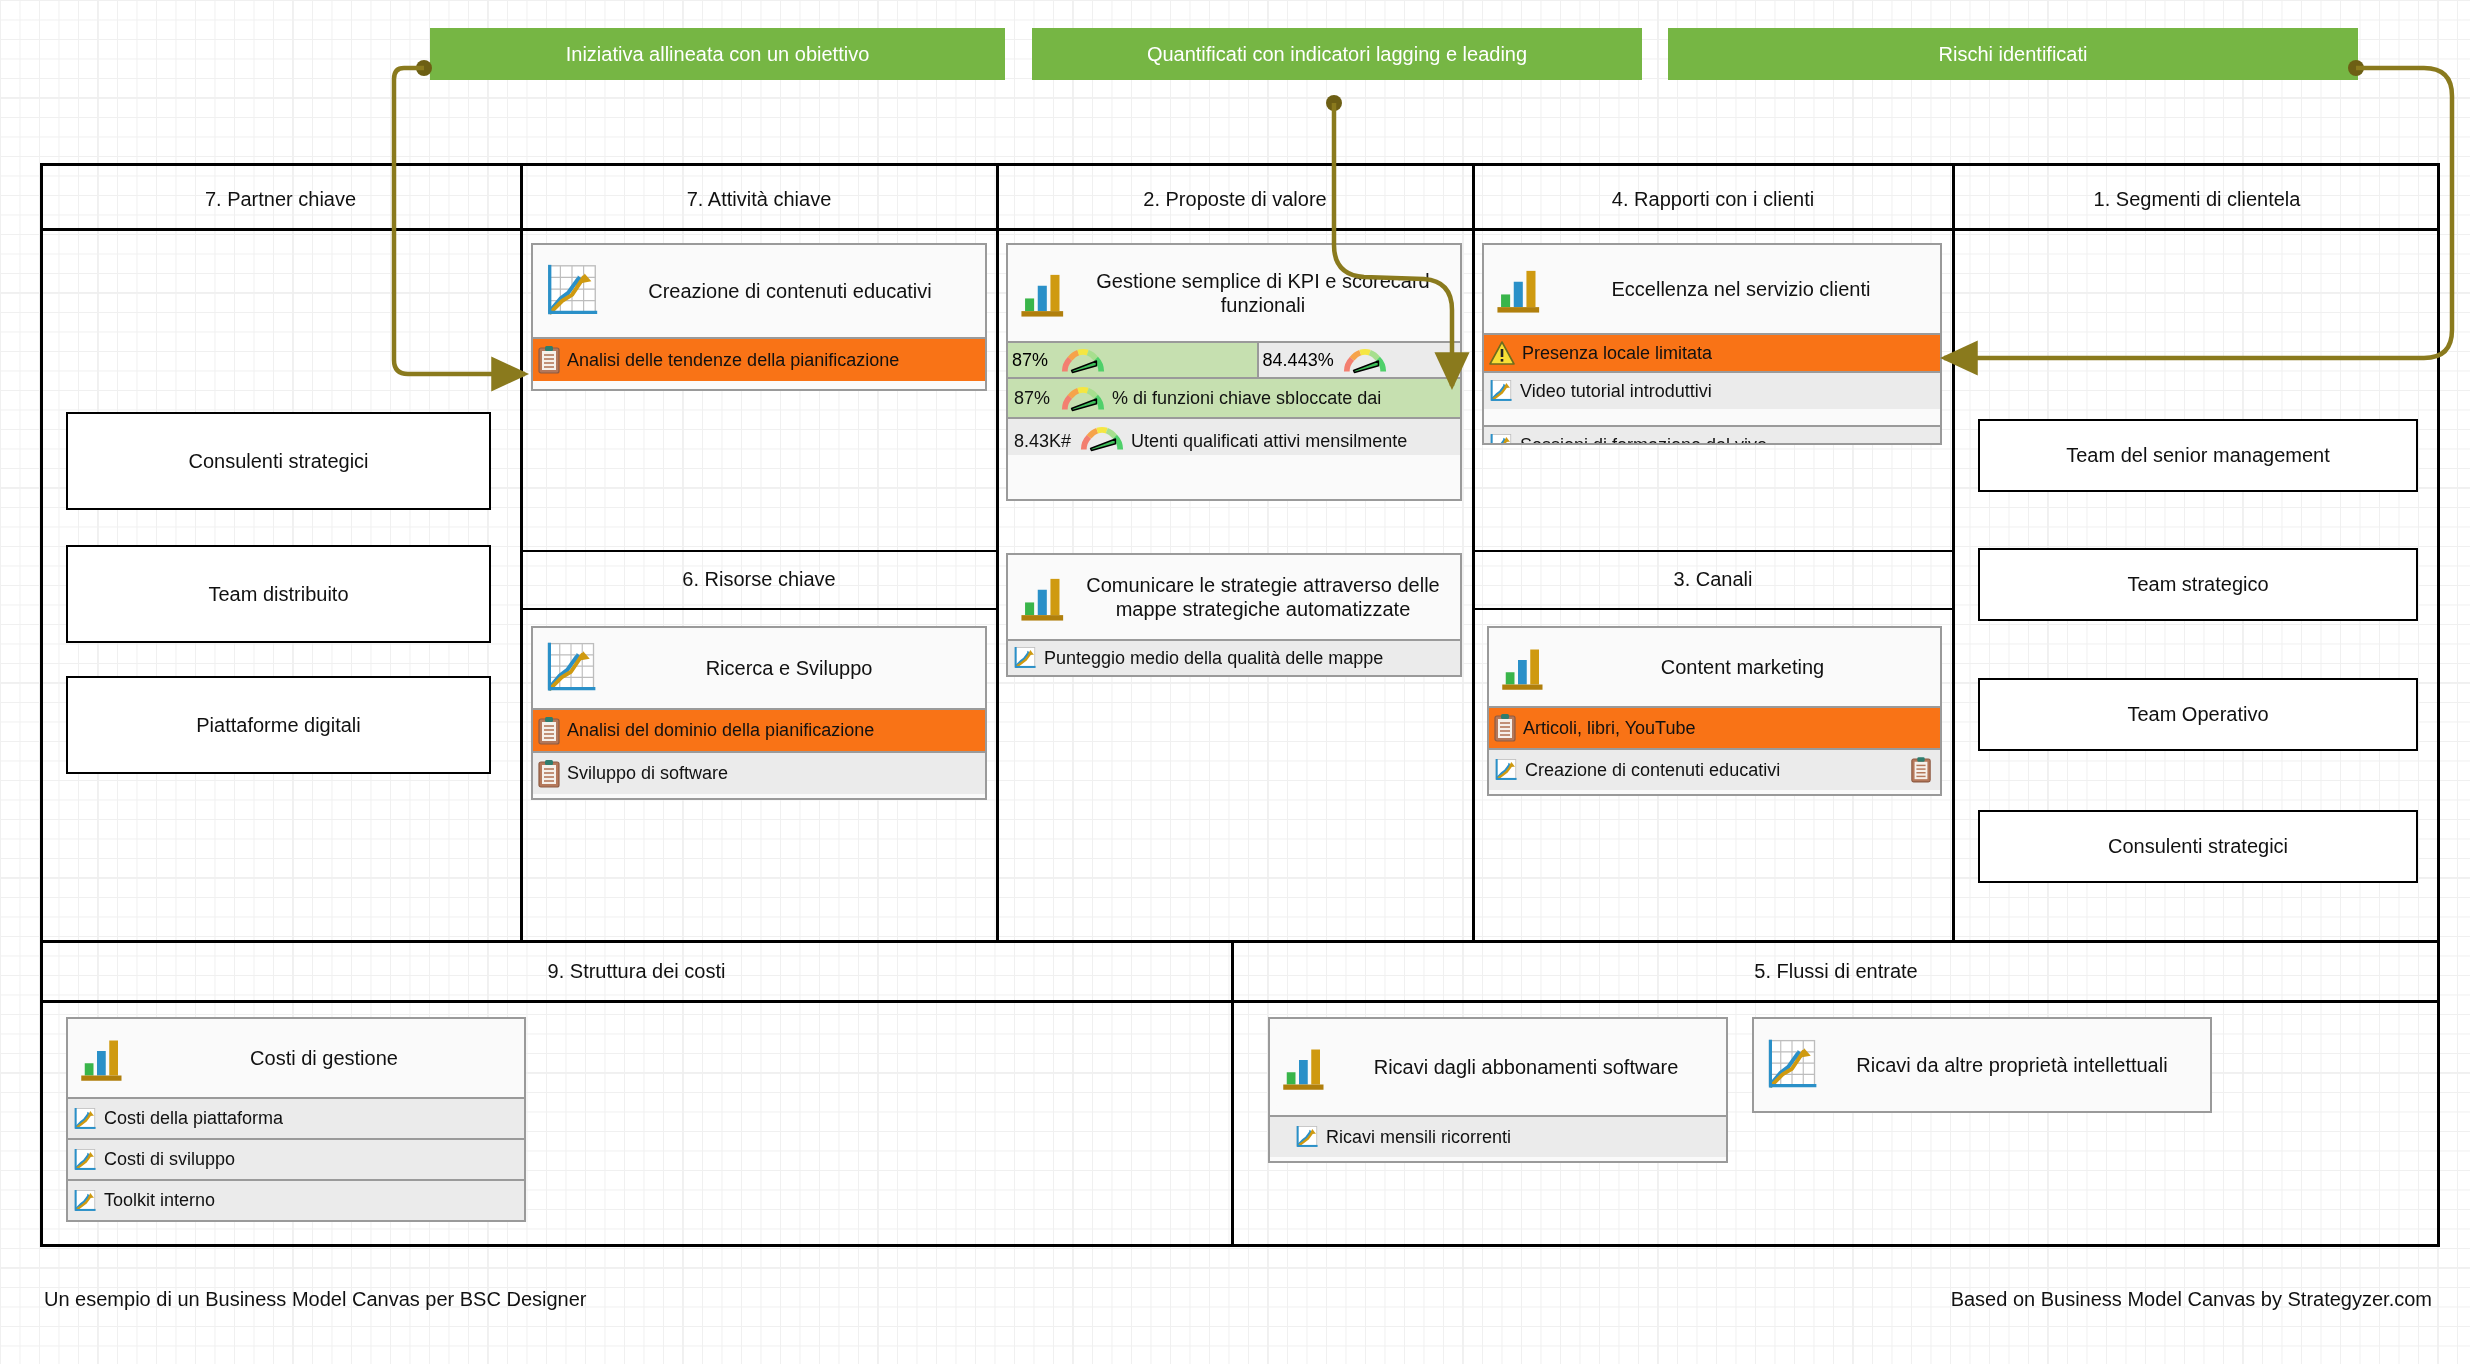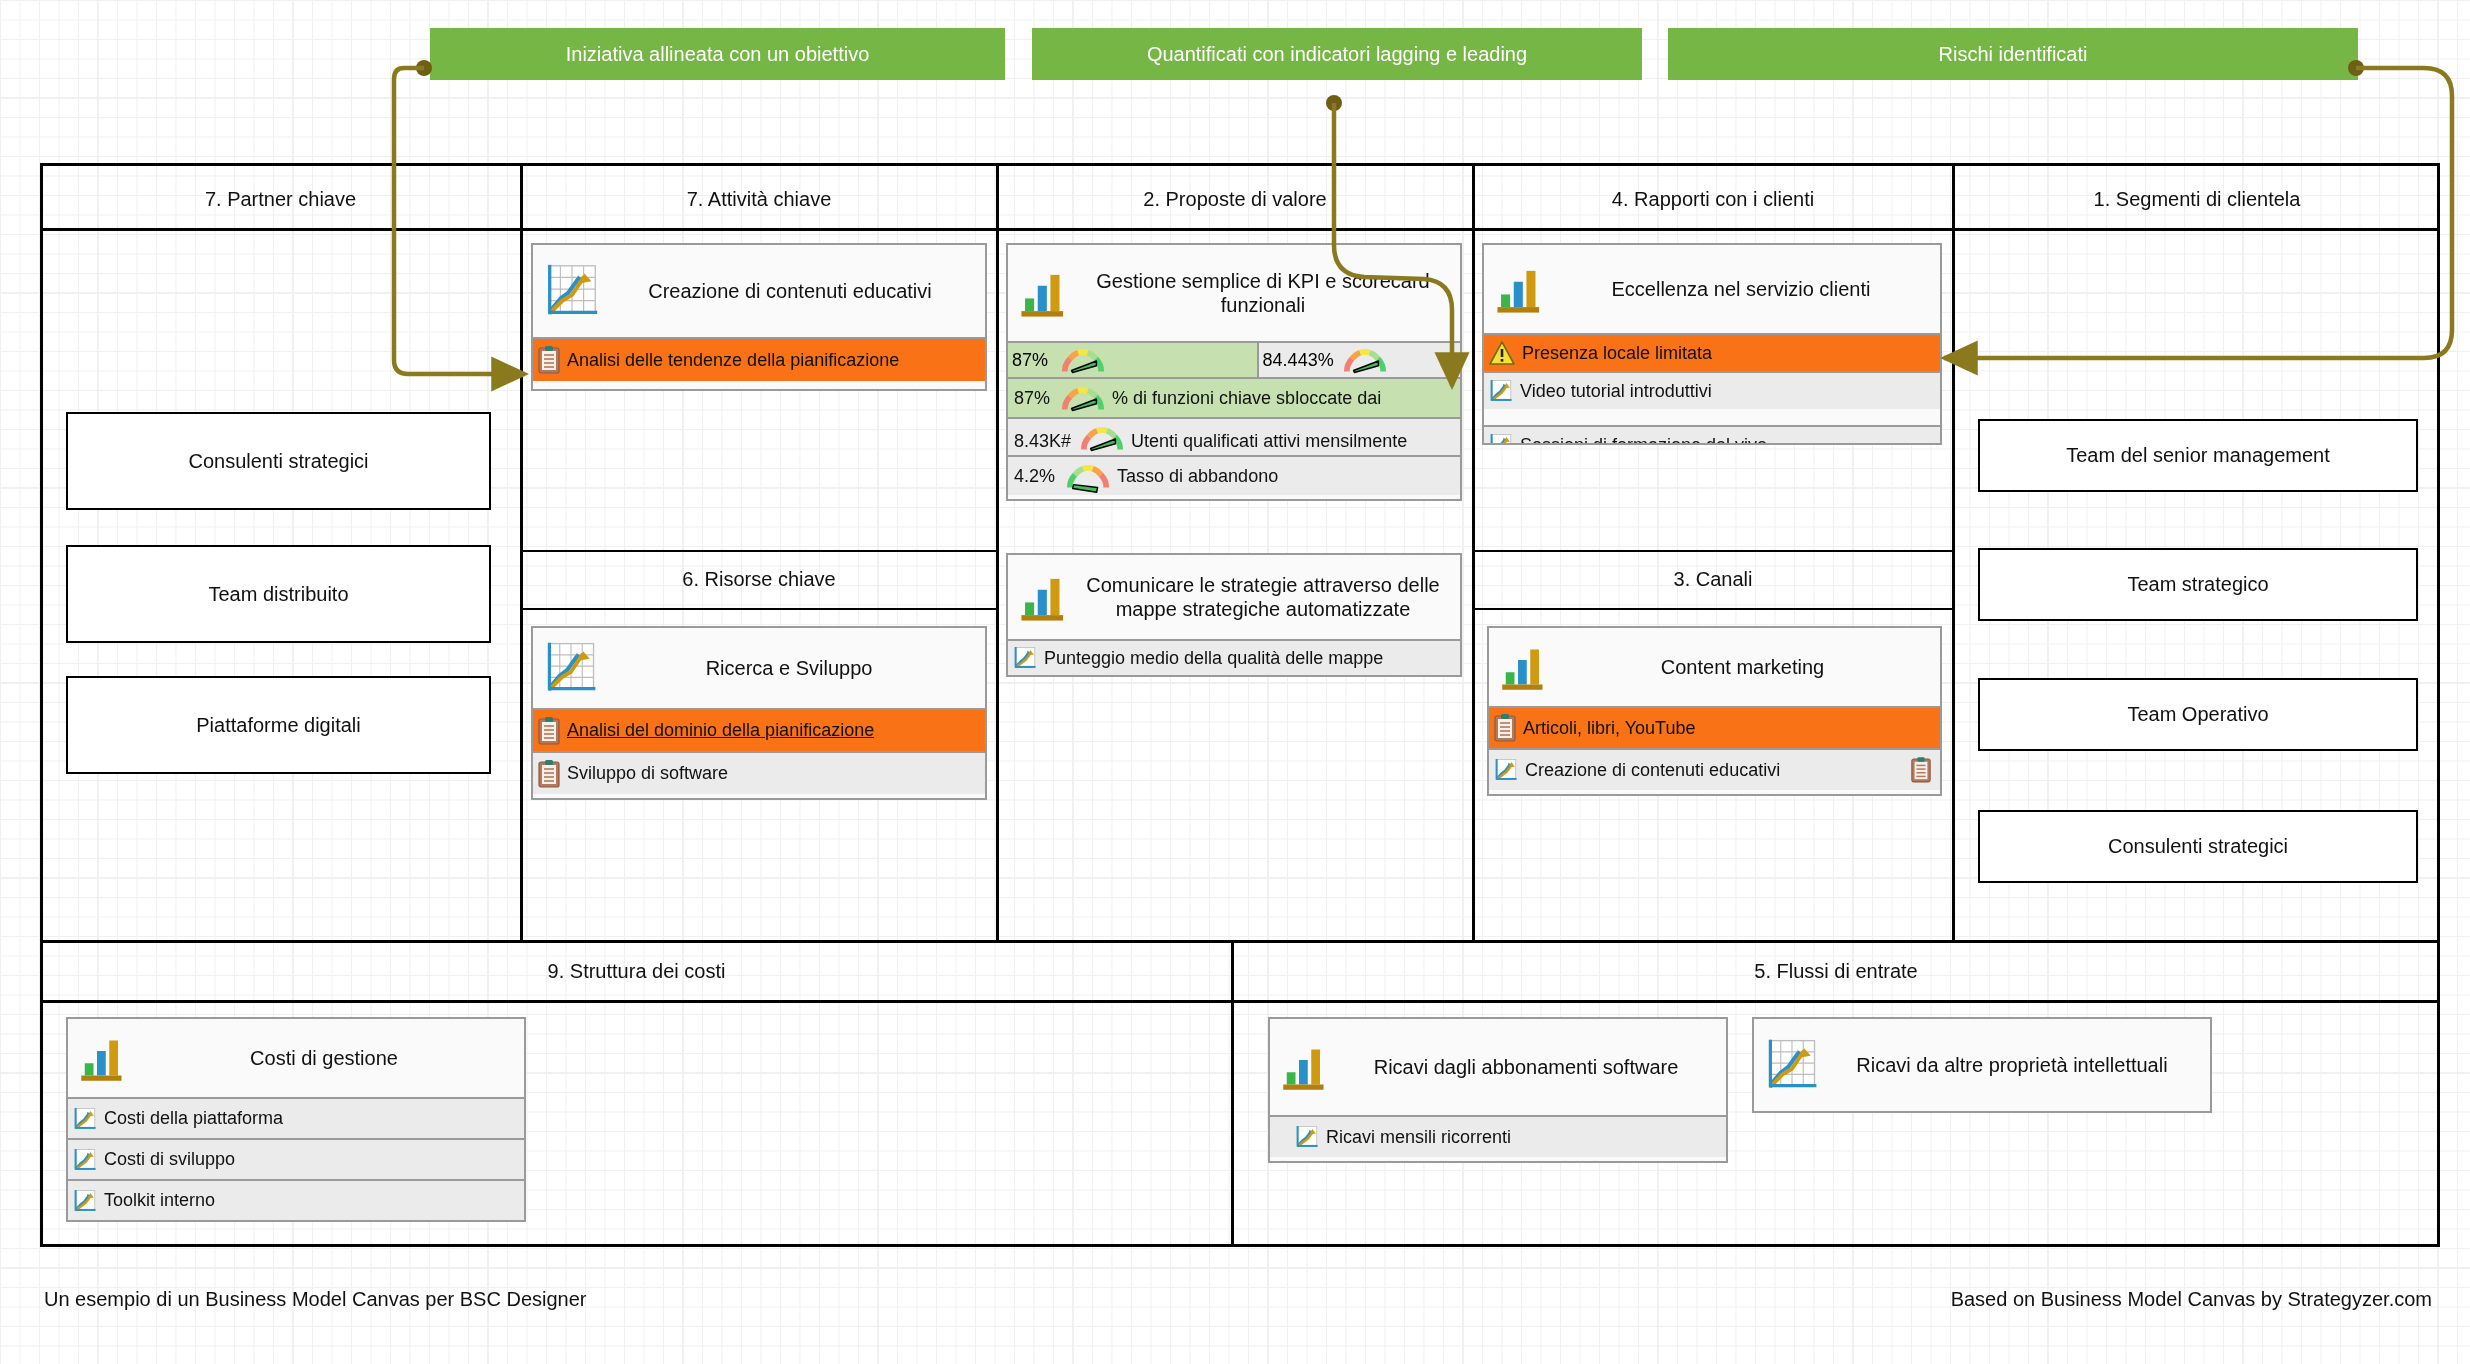--- a/index.html
+++ b/index.html
@@ -258,21 +258,21 @@
           <polyline points="10,52 20,40 28,34 38,20" fill="none" stroke="#2a90c8" stroke-width="4.2" stroke-linecap="round" stroke-linejoin="round"></polyline>
           <polygon points="38,16 46,22 36,26" fill="#2a90c8"></polygon>
           <polyline points="10,54 22,42 32,36 44,18" fill="none" stroke="#cf9a10" stroke-width="4.2" stroke-linecap="round" stroke-linejoin="round"></polyline>
           <polygon points="45,14 52,22 41,24" fill="#cf9a10"></polygon>
           <line x1="8" y1="54" x2="58" y2="54" stroke="#2a90c8" stroke-width="3.4"></line>
           <line x1="9" y1="5" x2="9" y2="56" stroke="#2a90c8" stroke-width="3.4"></line>
         </svg>
       </span>
       <span class="ttl">Ricerca e Sviluppo</span>
     </div>
-    <div class="row white" style="height:43px;text-decoration:underline;">
+    <div class="row white" style="height:43px;">
       <span style="flex:0 0 auto;width:24px;height:30px;">
         <svg viewBox="0 0 24 30" width="24" height="30">
           <rect x="2" y="3" width="20" height="25" rx="2" fill="#b5785a" stroke="#8d5a42" stroke-width="1.2"></rect>
           <rect x="5" y="6" width="14" height="19" fill="#f6f0ea"></rect>
           <rect x="8" y="1" width="8" height="5" rx="1.5" fill="#2e7d6e"></rect>
           <g stroke="#b5785a" stroke-width="1.6">
               <line x1="7" y1="10" x2="17" y2="10"></line>
               <line x1="7" y1="14" x2="17" y2="14"></line>
               <line x1="7" y1="18" x2="17" y2="18"></line>
               <line x1="7" y1="22" x2="17" y2="22"></line>
@@ -364,34 +364,20 @@
           <path d="M10.5,12.6 A19,19 0 0,1 19,6.3" stroke="#f6a34a" stroke-width="6" fill="none"></path>
           <path d="M19,6.3 A19,19 0 0,1 29,6.3" stroke="#f5e642" stroke-width="6" fill="none"></path>
           <path d="M29,6.3 A19,19 0 0,1 37.5,12.6" stroke="#a7df8e" stroke-width="6" fill="none"></path>
           <path d="M37.5,12.6 A19,19 0 0,1 43,26" stroke="#4fd06a" stroke-width="6" fill="none"></path>
           <path d="M12,25 L38,15 L38,20 L13,27 z" fill="#3fbf5b" stroke="#000" stroke-width="1.5" stroke-linejoin="round"></path>
         </svg>
       </span>
       <span class="lbl">Utenti qualificati attivi mensilmente</span>
     </div>
 
-    <div class="row" style="height:40px;">
-      <span class="val">4.2%</span>
-      <span style="margin-left:10px;width:46px;height:28px;">
-        <svg viewBox="0 0 48 28" width="46" height="28">
-          <path d="M5,26 A19,19 0 0,1 10.5,12.6" stroke="#4fd06a" stroke-width="6" fill="none"></path>
-          <path d="M10.5,12.6 A19,19 0 0,1 19,6.3" stroke="#a7df8e" stroke-width="6" fill="none"></path>
-          <path d="M19,6.3 A19,19 0 0,1 29,6.3" stroke="#f5e642" stroke-width="6" fill="none"></path>
-          <path d="M29,6.3 A19,19 0 0,1 37.5,12.6" stroke="#f6a34a" stroke-width="6" fill="none"></path>
-          <path d="M37.5,12.6 A19,19 0 0,1 43,26" stroke="#f37f70" stroke-width="6" fill="none"></path>
-          <path d="M9,23 L34,26 L33,31 L8,27 z" fill="#3fbf5b" stroke="#000" stroke-width="1.5" stroke-linejoin="round"></path>
-        </svg>
-      </span>
-      <span class="lbl">Tasso di abbandono</span>
-    </div>
   </div>
 
   <div class="abs card" style="left:1006px;top:553px;width:456px;height:124px;">
     <div class="card-head" style="height:84px;">
       <span style="flex:0 0 auto;width:58px;height:58px;">
         <svg viewBox="0 0 64 64" width="58" height="58">
           <rect x="10" y="38" width="10" height="14" fill="#39b54a"></rect>
           <rect x="24" y="24" width="10" height="28" fill="#2a90c8"></rect>
           <rect x="38" y="12" width="10" height="40" fill="#cf9a10"></rect>
           <rect x="6" y="52" width="46" height="6" fill="#b07f0c"></rect>

